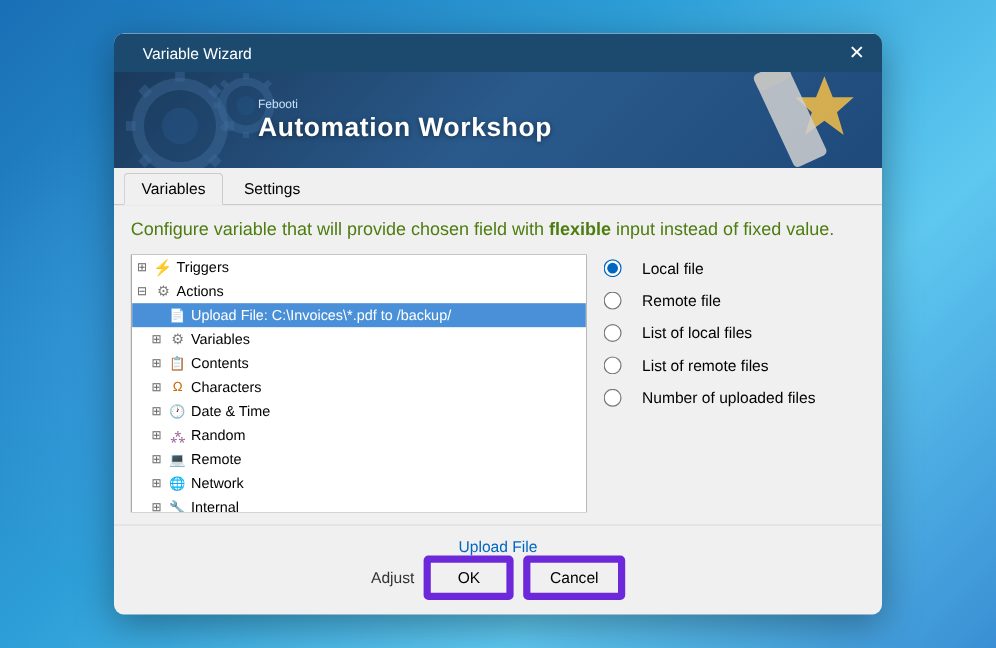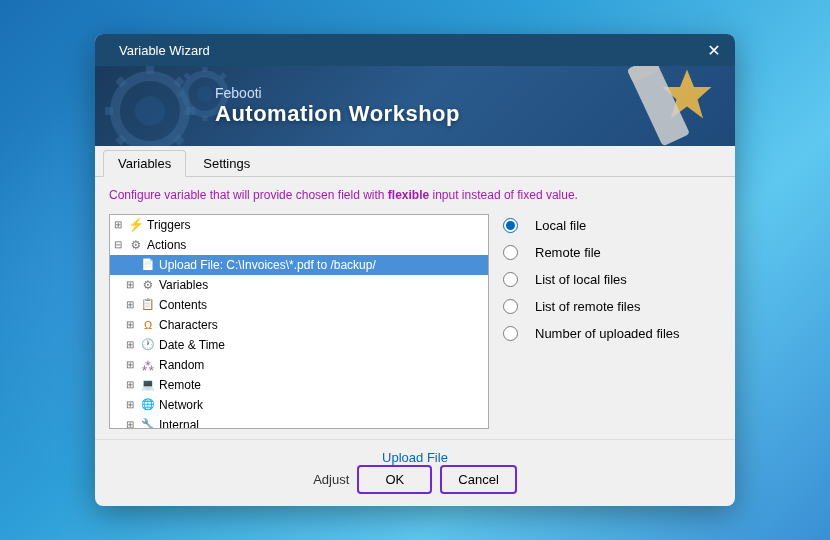--- a/index.html
+++ b/index.html
@@ -86,21 +86,21 @@
       position: absolute;
       left: 120px;
       top: 0;
       bottom: 0;
       display: flex;
       flex-direction: column;
       justify-content: center;
     }
     .banner-subtitle {
       color: #c8e0f8;
-      font-size: 14px;
+      font-size: 10px;
       font-weight: 400;
     }
     .banner-title {
       color: #fff;
       font-size: 22px;
       font-weight: 700;
       text-shadow: 0 1px 4px rgba(0,0,0,0.4);
       letter-spacing: 0.5px;
     }
     .banner-decoration {
@@ -136,22 +136,22 @@
       border-bottom: 1px solid #f0f0f0;
       margin-bottom: -1px;
       z-index: 1;
     }
 
     
     .content {
       padding: 10px 14px 10px 14px;
     }
     .description {
-      font-size: 12px;
-      color: #a21caf;
+      font-size: 15px;
+      color: #4d7c0f;
       margin-bottom: 10px;
       line-height: 1.4;
     }
     .description em {
       font-style: normal;
       font-weight: 600;
     }
 
     
     .main-panel {
@@ -239,21 +239,21 @@
       gap: 8px;
     }
     .adjust-label {
       font-size: 13px;
       color: #333;
     }
     .btn {
       min-width: 75px;
       padding: 5px 16px;
       font-size: 13px;
-      border: 2px solid #6d28d9;
+      border: 6px solid #6d28d9;
       border-radius: 4px;
       background: #f0f0f0;
       cursor: pointer;
       color: #000;
     }
     .btn-ok {
       background: #f0f0f0;
     }
     .lightning-icon { color: #f5c518; font-size: 13px; }
     .gear-icon { color: #7a7a7a; font-size: 12px; }

